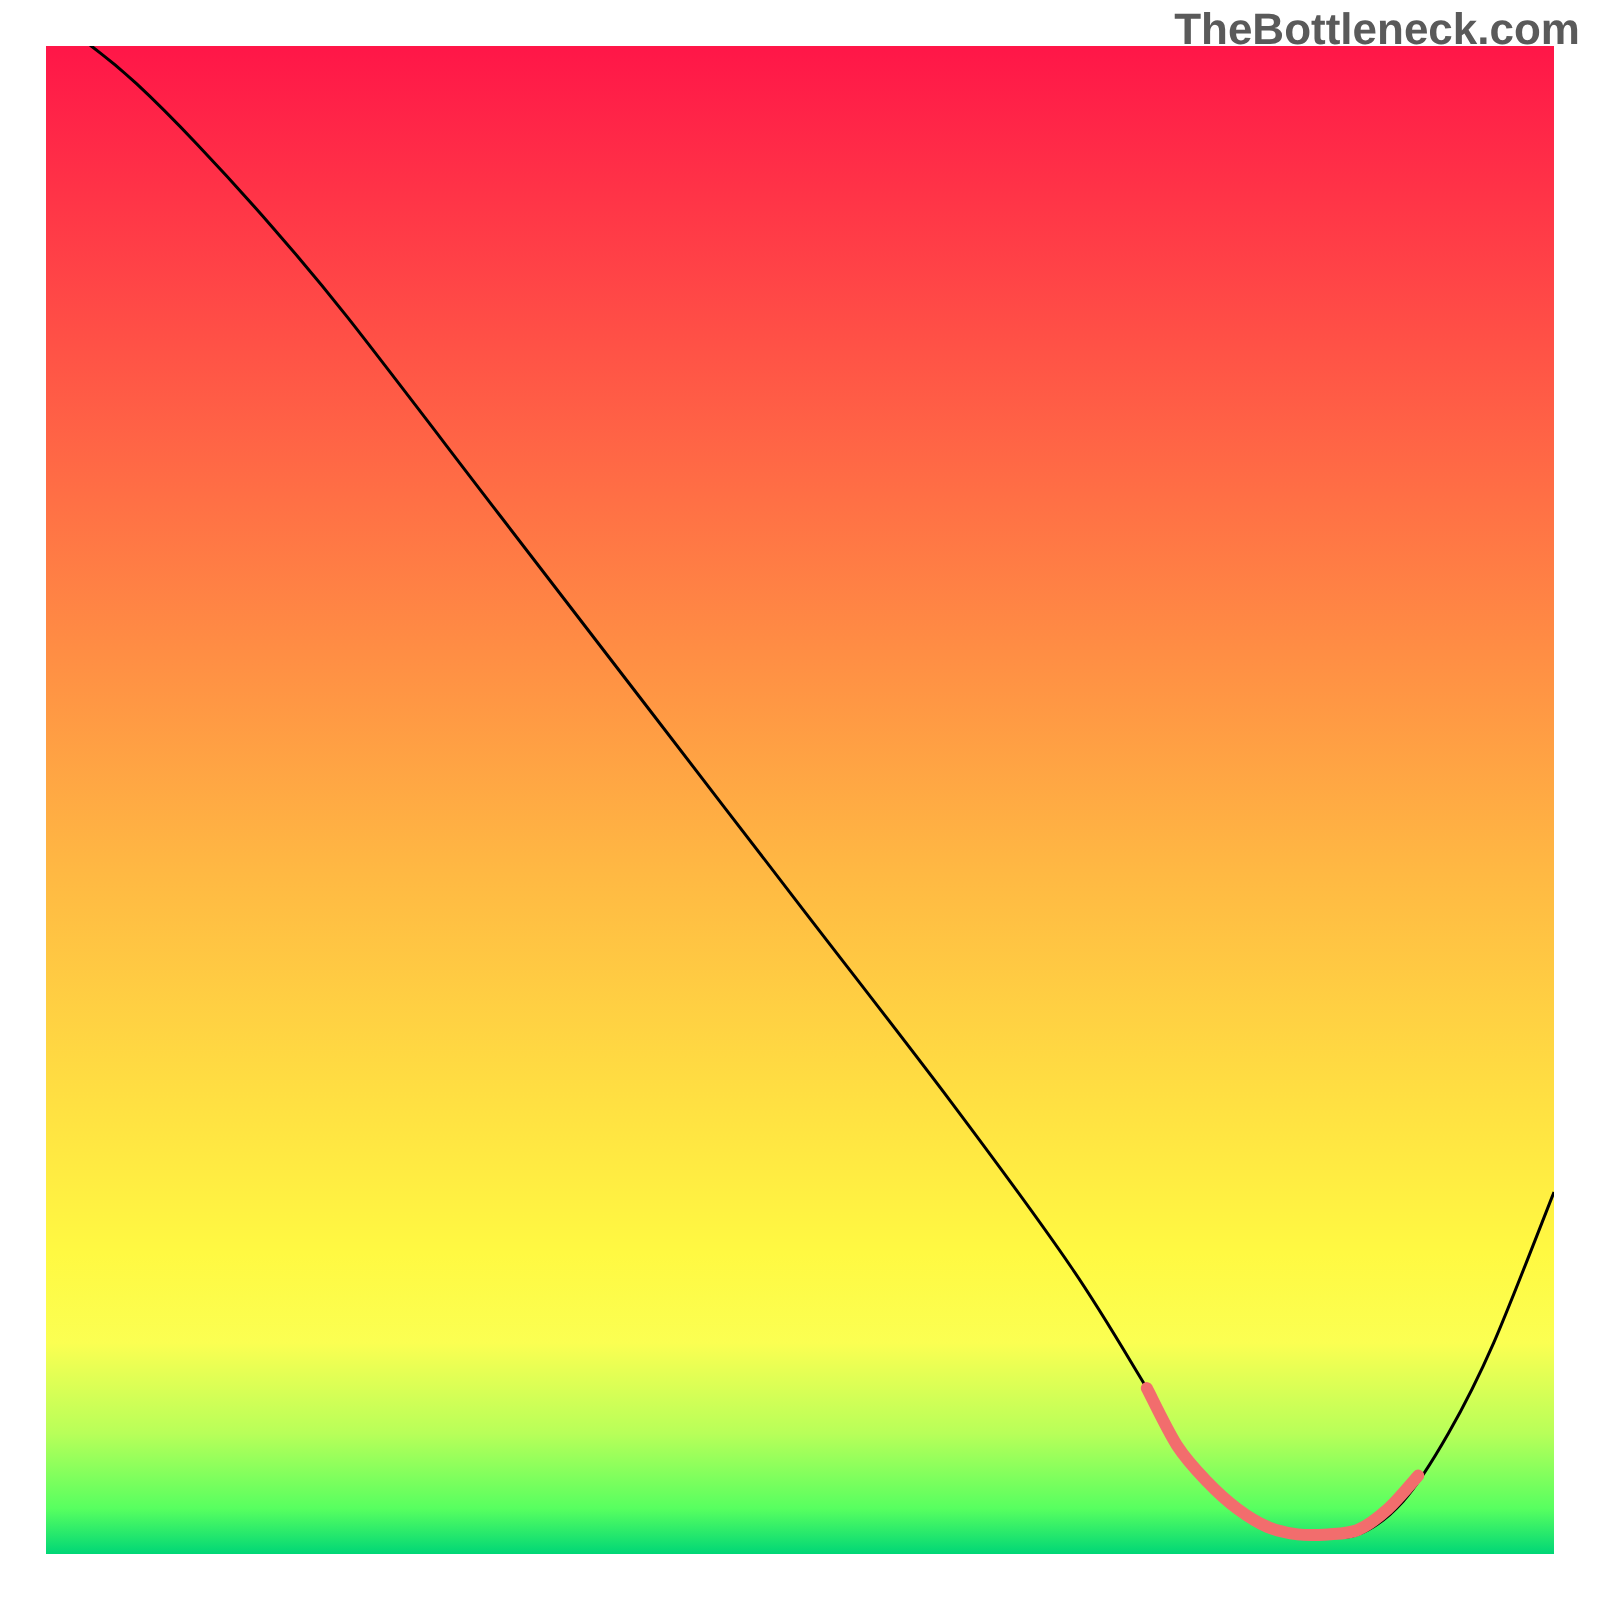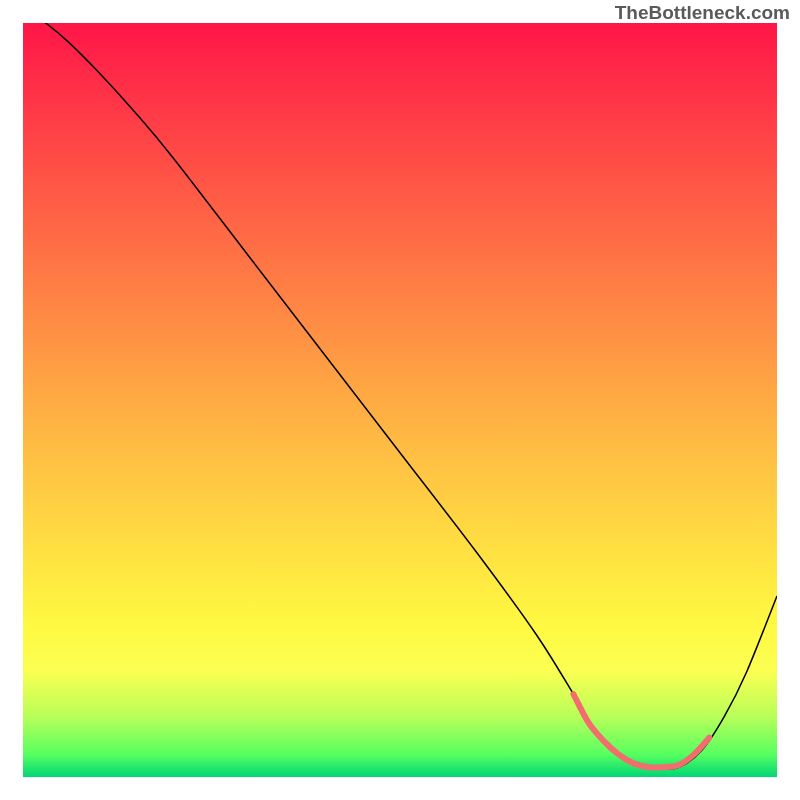--- a/index.html
+++ b/index.html
@@ -8,21 +8,21 @@
     width: 800px;
     height: 800px;
     background: #ffffff;
     position: relative;
     font-family: Arial, Helvetica, sans-serif;
   }
   .watermark {
     position: absolute;
     top: 2px;
     right: 10px;
-    font-size: 19px;
+    font-size: 22px;
     font-weight: bold;
     color: #5a5a5a;
     z-index: 10;
   }
   .plot-area {
     position: absolute;
     left: 23px;
     top: 23px;
     width: 754px;
     height: 754px;

